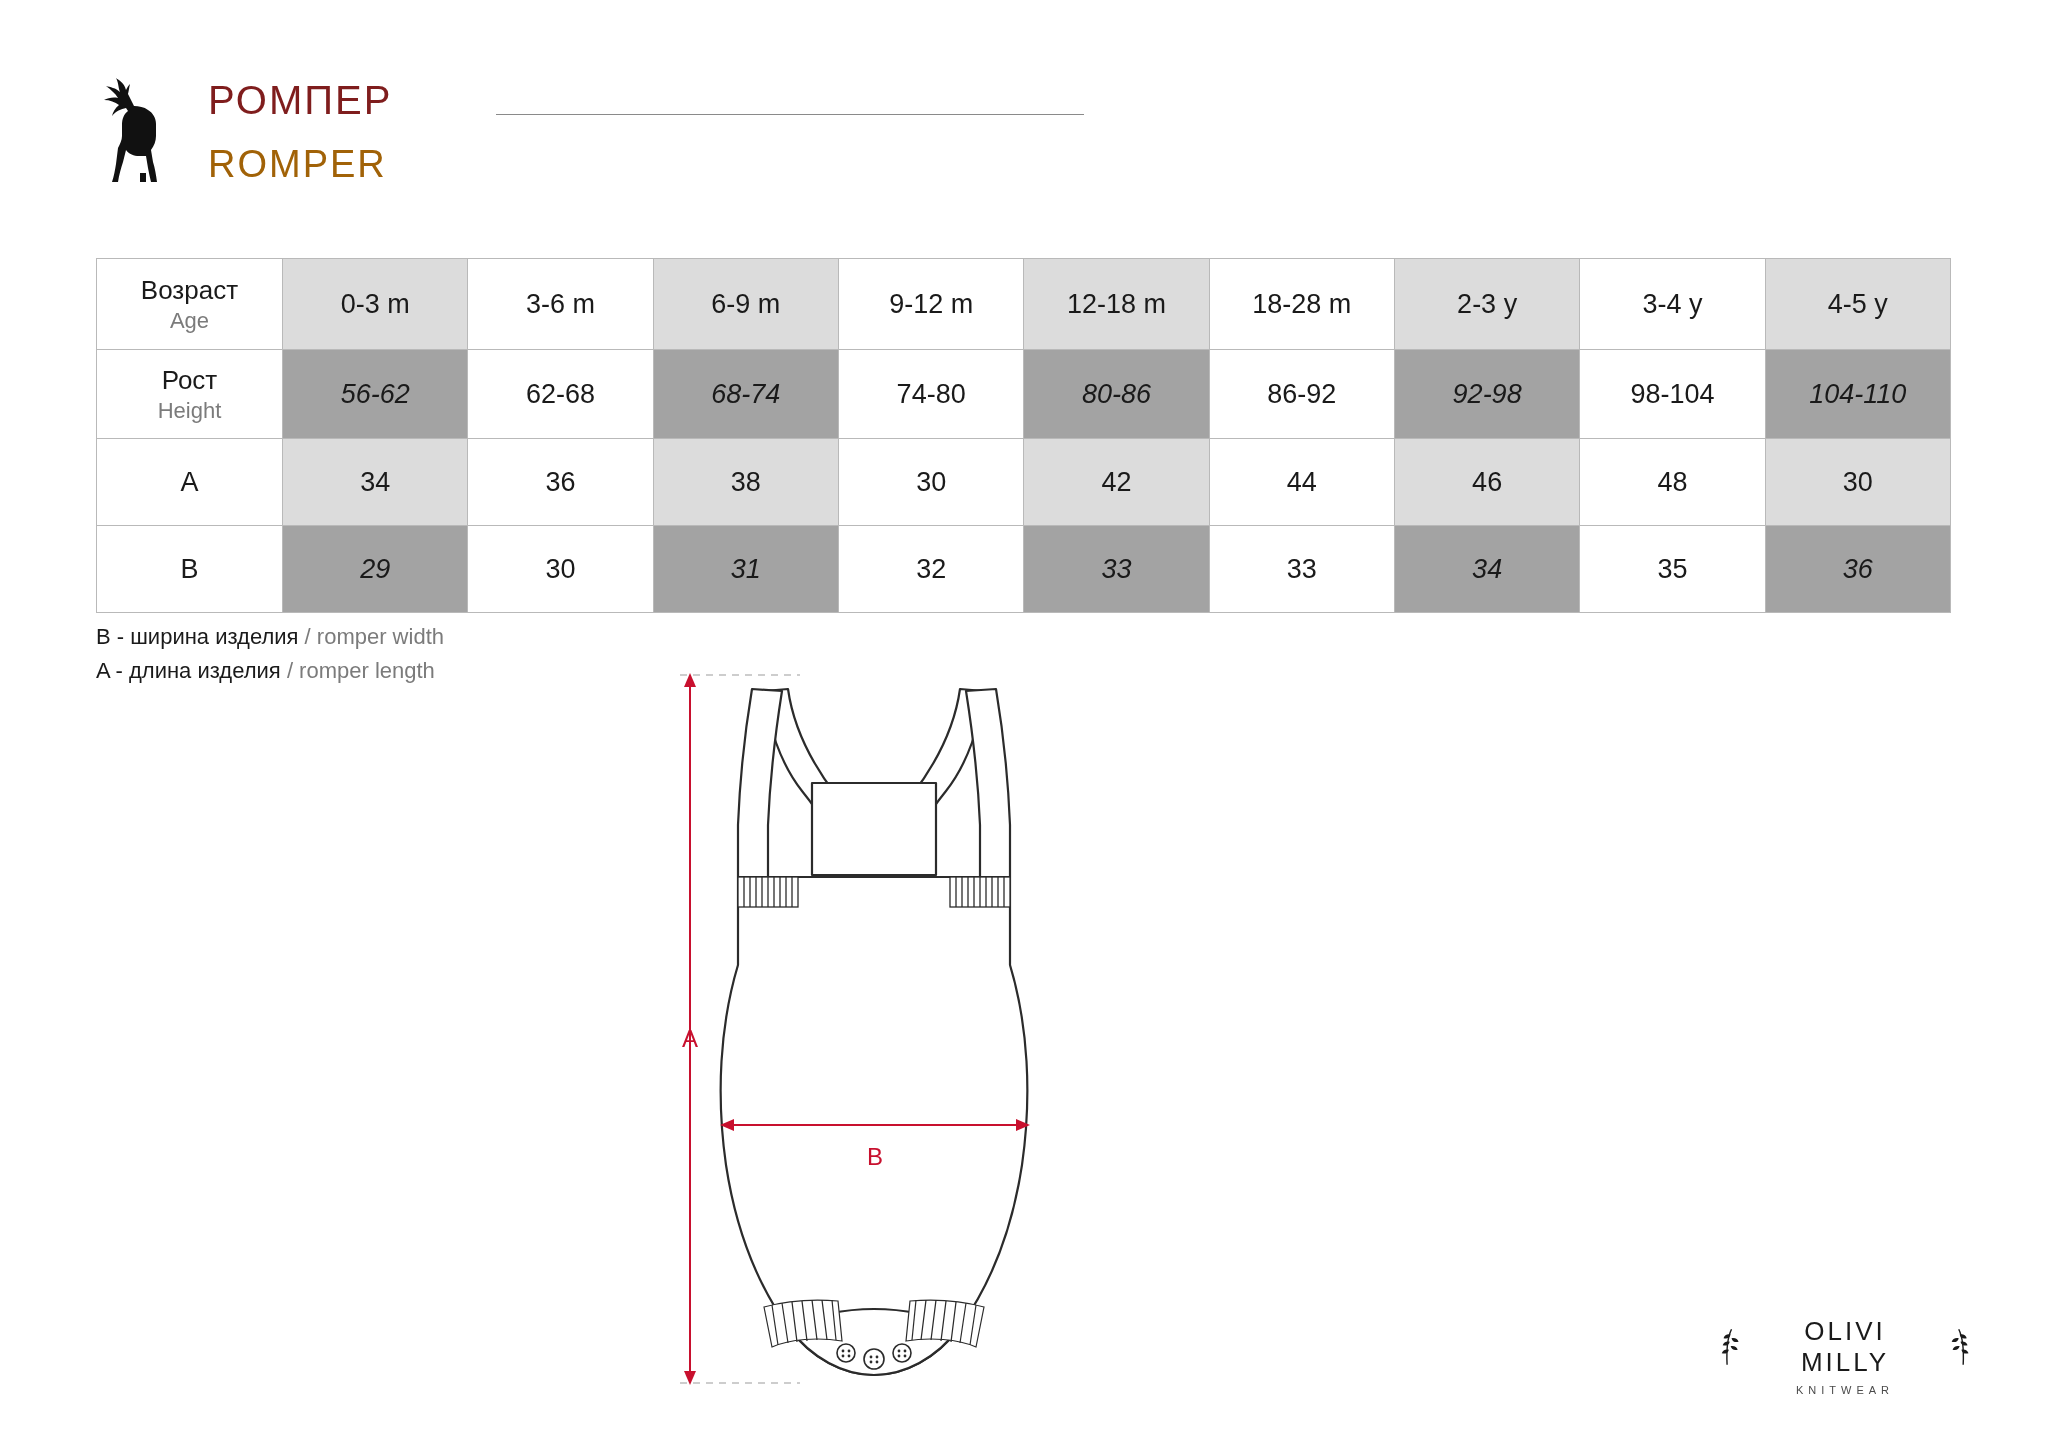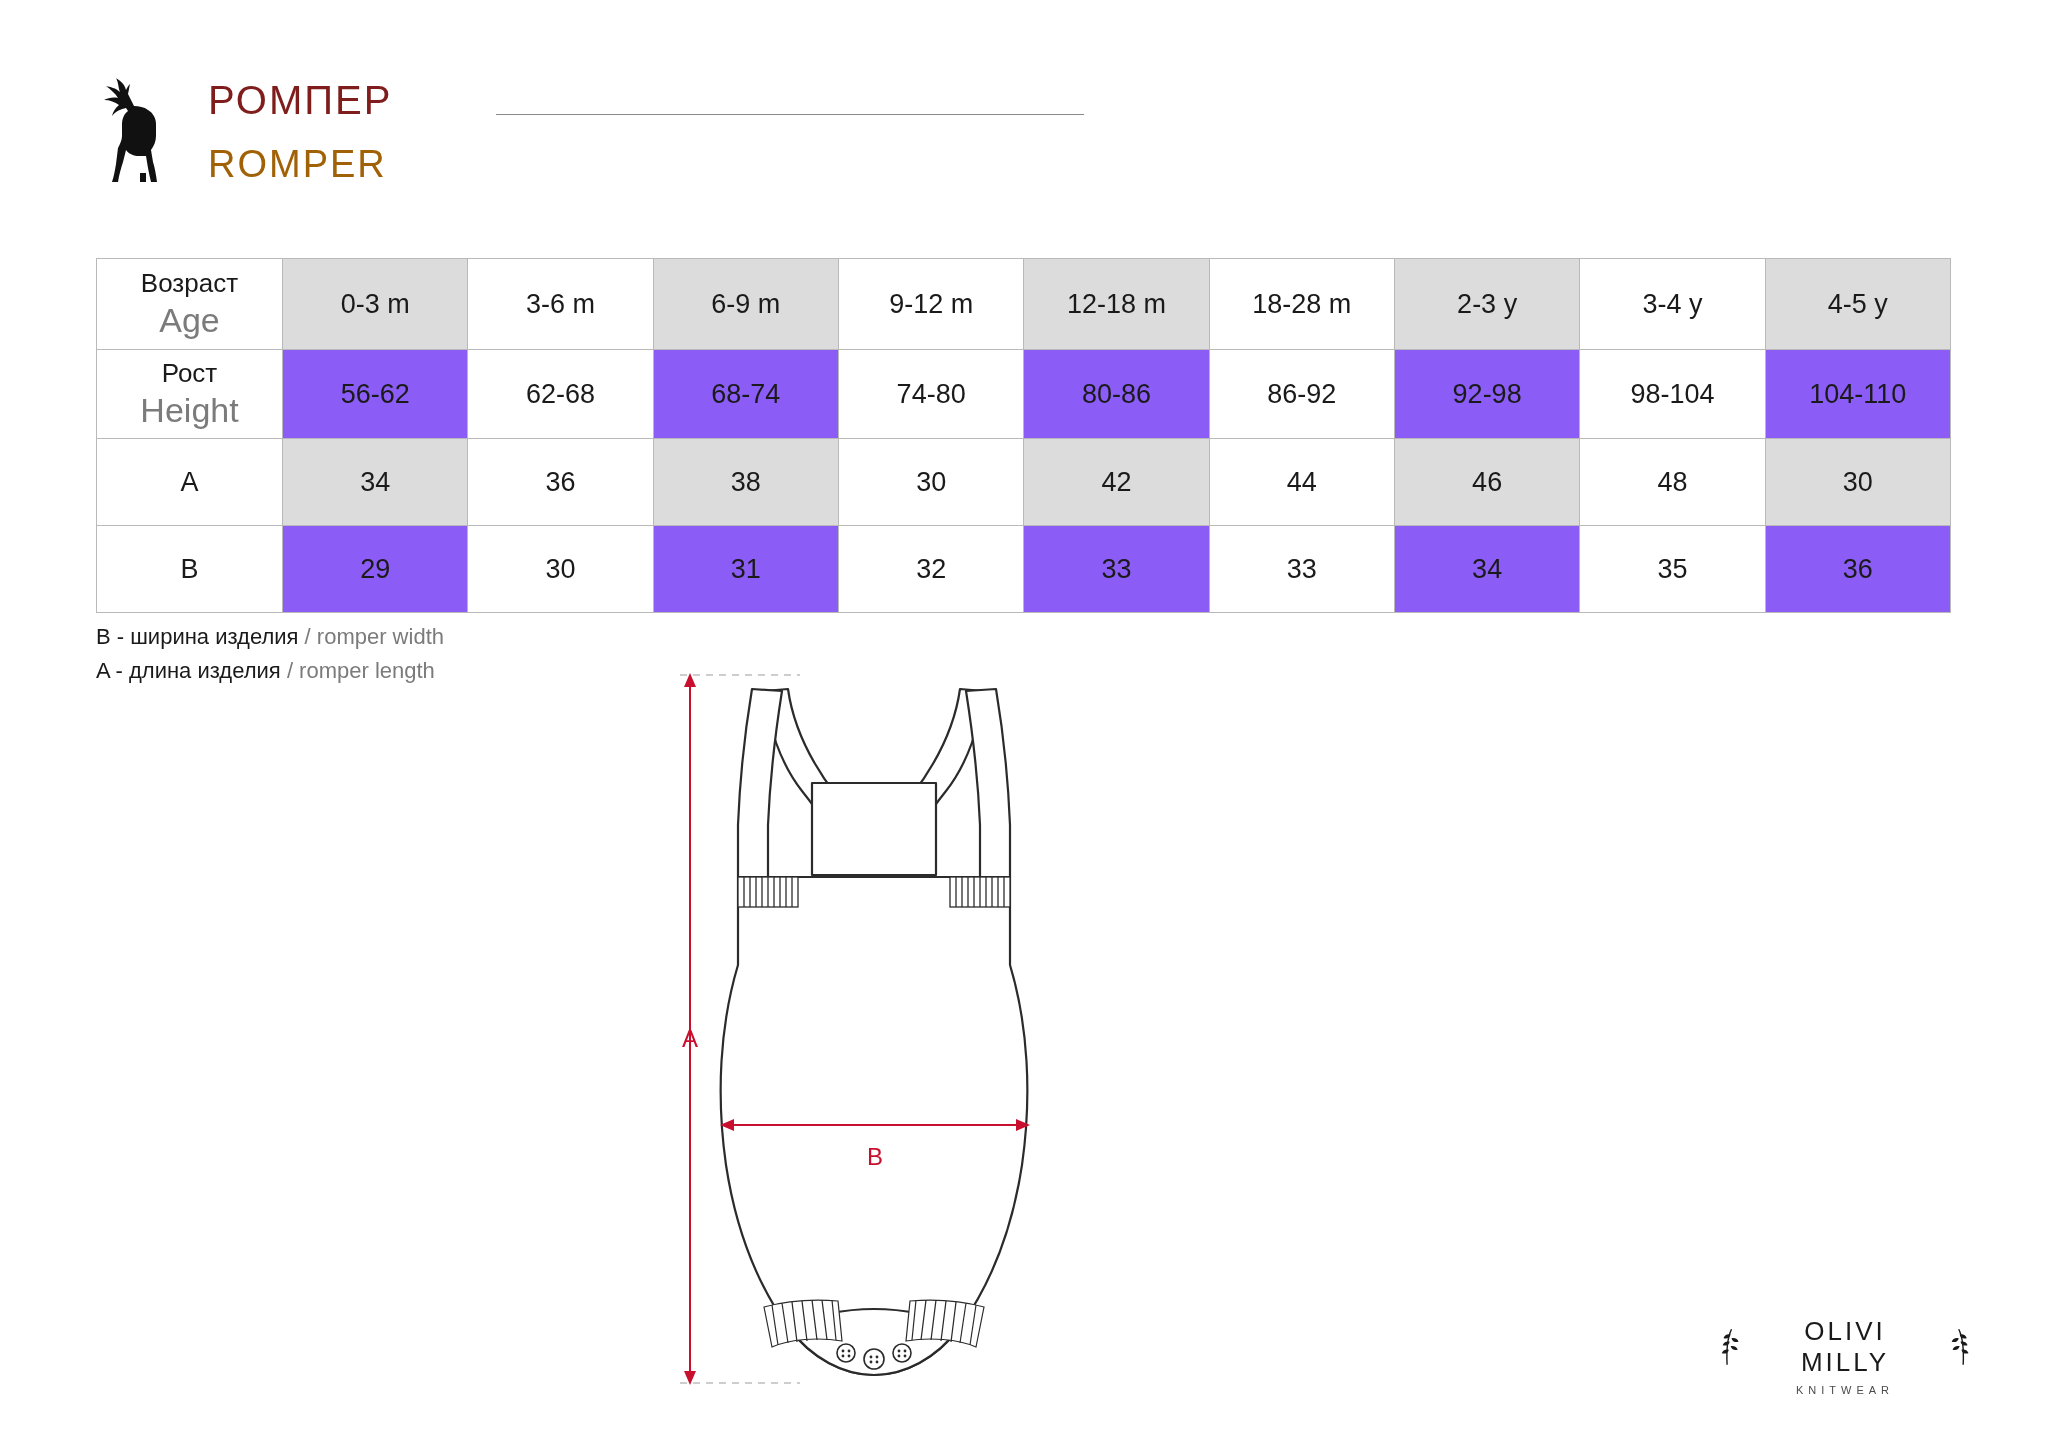--- a/index.html
+++ b/index.html
@@ -81,24 +81,24 @@
     font-weight: 400;
     padding: 0;
     height: 88px;
     vertical-align: middle;
   }
   td.label-cell {
     width: 185px;
     line-height: 1.25;
   }
   td.label-cell .ru { display: block; font-size: 26px; color: #1a1a1a; }
-  td.label-cell .en { display: block; font-size: 34px; color: #7b7b7b; }
+  td.label-cell .en { display: block; font-size: 22px; color: #7b7b7b; }
   td.row-letter { width: 185px; font-size: 30px; }
   .shaded { background: #dcdcdc; }
-  .shaded-light { background: #8b5cf6; }
+  .shaded-light { background: #a3a3a3; font-style: italic; }
   tr.height-row td { height: 88px; }
   tr.age-row td { height: 90px; }
   tr.a-row td, tr.b-row td { height: 86px; }
 
   
   .legend {
     position: absolute;
     left: 96px;
     top: 620px;
     font-size: 22px;

